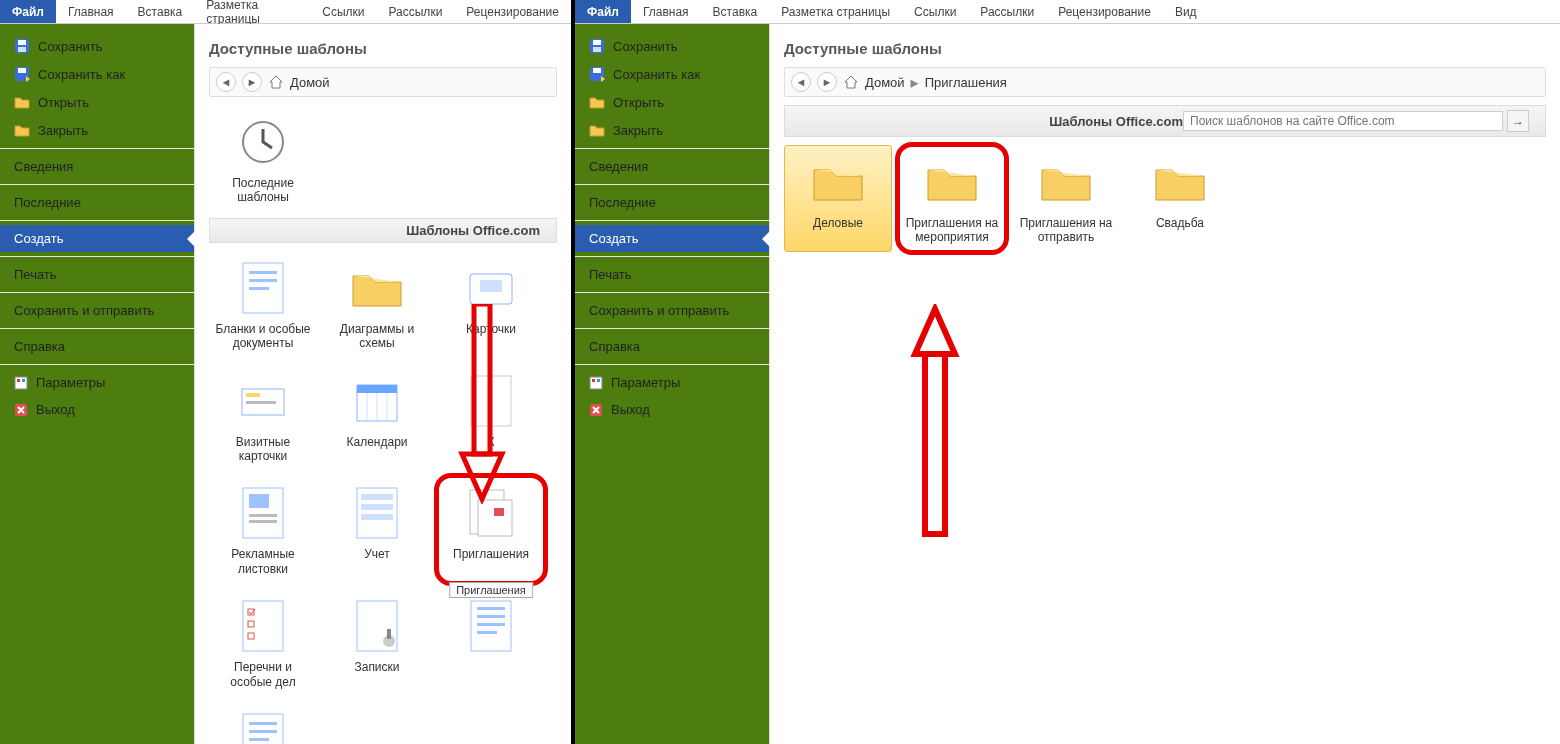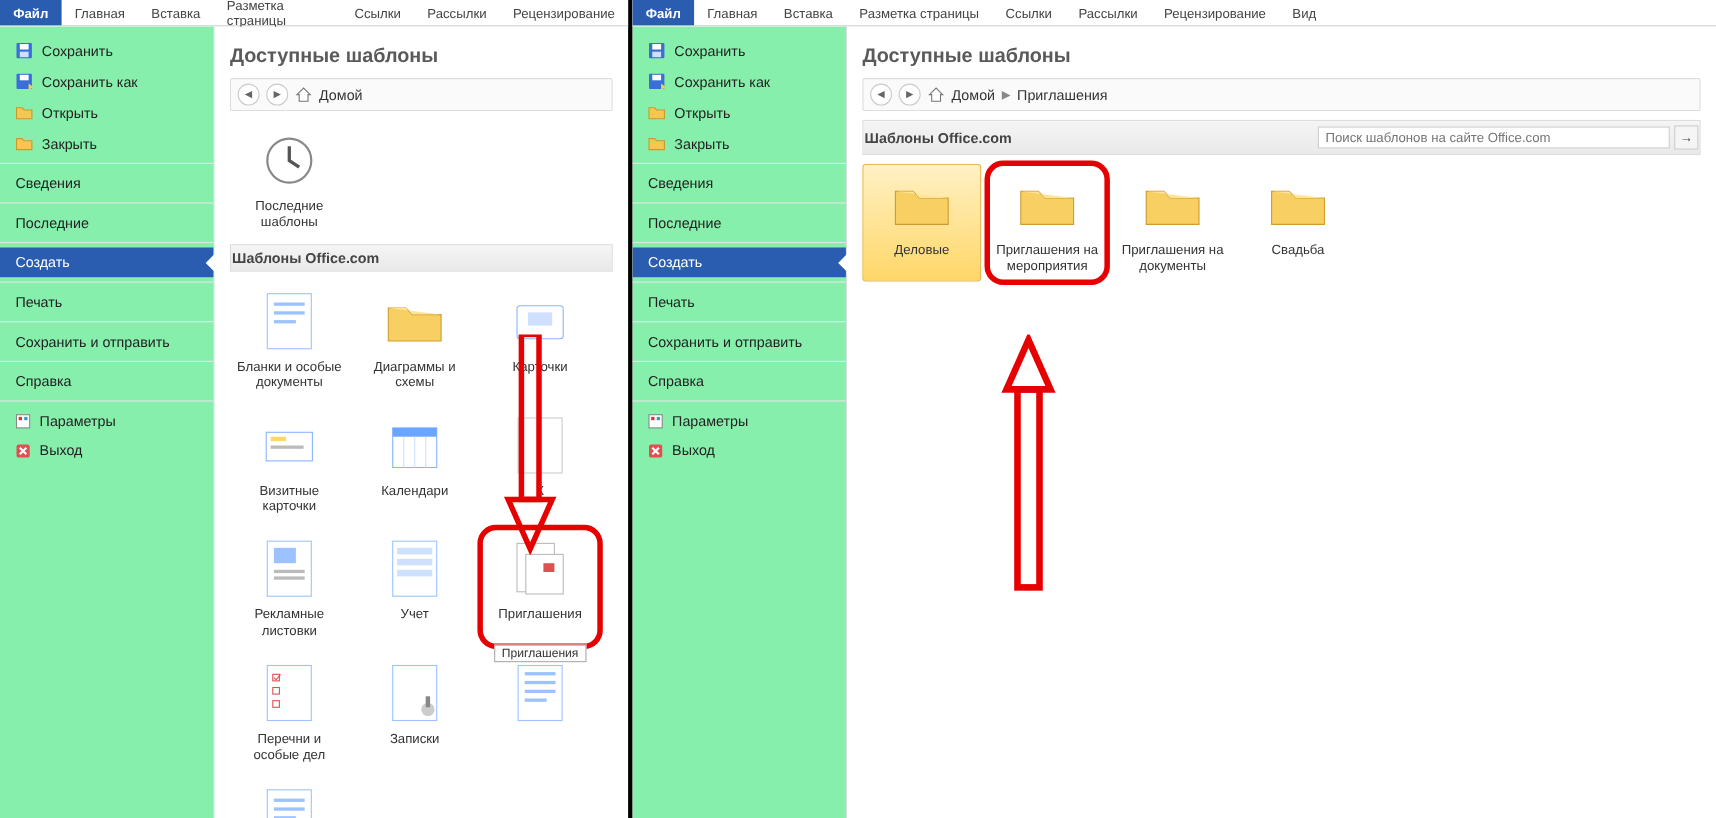--- a/index.html
+++ b/index.html
@@ -7,34 +7,34 @@
   .split { display: flex; width: 100%; height: 100%; }
   .pane { height: 100%; display: flex; flex-direction: column; position: relative; }
   .pane-left { width: 575px; border-right: 4px solid #000; }
   .pane-right { flex: 1; }
 
   .ribbon { display: flex; align-items: stretch; height: 24px; background: #fff; border-bottom: 1px solid #ccc; }
   .ribbon-tab { padding: 4px 12px; font-size: 12px; color: #444; cursor: pointer; display:flex; align-items:center; }
   .ribbon-tab.active { background: #2a5db0; color: #fff; font-weight: bold; }
 
   .body { flex: 1; display: flex; overflow: hidden; }
-  .sidebar { width: 195px; background: #86efac; border-right: 1px solid #ddd; display: flex; flex-direction: column; padding-top: 8px; }
+  .sidebar { width: 195px; background: #4d7c0f; border-right: 1px solid #ddd; display: flex; flex-direction: column; padding-top: 8px; }
   .side-item { display: flex; align-items: center; gap: 8px; padding: 6px 14px; font-size: 13px; color: #222; cursor: pointer; }
   .side-item.selected { background: #2a5db0; color: #fff; position: relative; }
   .side-item.selected::after { content:""; position:absolute; right:-1px; top:50%; transform:translateY(-50%); border:8px solid transparent; border-right-color:#fff; }
   .side-sep { height: 1px; background: #e5e5e5; margin: 4px 0; }
 
   .content { flex: 1; background: #fff; padding: 10px 14px; overflow: hidden; position: relative; }
-  .h-title { font-size: 18px; font-weight: bold; color: #5a5a5a; margin: 6px 0 10px; }
+  .h-title { font-size: 15px; font-weight: bold; color: #5a5a5a; margin: 6px 0 10px; }
   .crumb-bar { display: flex; align-items: center; gap: 6px; border:1px solid #ddd; padding:4px 6px; border-radius:2px; margin-bottom:8px; background:#fafafa; }
   .nav-btn { width:20px; height:20px; border:1px solid #ccc; border-radius:50%; display:flex; align-items:center; justify-content:center; font-size:11px; color:#666; background:#fff; }
   .crumb { font-size: 13px; color:#333; }
   .crumb-sep { color:#888; }
 
-  .subheader { display:flex; align-items:center; justify-content:space-between; background: linear-gradient(#f5f5f5,#e9e9e9); border:1px solid #ddd; padding:4px 1px; font-size:13px; color:#444; font-weight:600; margin-bottom:8px; }
+  .subheader { display:flex; align-items:center; justify-content:flex-end; background: linear-gradient(#f5f5f5,#e9e9e9); border:1px solid #ddd; padding:4px 16px; font-size:13px; color:#444; font-weight:600; margin-bottom:8px; }
   .search-box { display:flex; align-items:center; gap:4px; }
   .search-box input { width:320px; font-size:12px; padding:2px 6px; border:1px solid #ccc; color:#ec4899; }
   .search-go { width:22px; height:22px; border:1px solid #ccc; background:#f5f5f5; display:flex; align-items:center; justify-content:center; font-size:12px; }
 
   .grid { display:flex; flex-wrap:wrap; gap:6px; }
   .tile { width:108px; display:flex; flex-direction:column; align-items:center; padding:6px 2px; font-size:12px; text-align:center; color:#333; border:1px solid transparent; position:relative; }
   .tile.sel { background: linear-gradient(#fff1c4,#ffd768); border:1px solid #e6b84a; border-radius:3px; }
   .tile.hl-red { outline: 5px solid #e60000; outline-offset: -2px; border-radius: 14px; }
   .tile-ic { width:60px; height:60px; display:flex; align-items:center; justify-content:center; margin-bottom:4px; }
   .tile-lbl { line-height:1.2; min-height:28px; display:flex; align-items:flex-start; justify-content:center; }
@@ -454,21 +454,21 @@
               </div>
               <div class="tile-lbl">Приглашения на мероприятия</div>
             </div>
             <div class="tile">
               <div class="tile-ic">
                 <svg width="56" height="44">
                   <path d="M4 10 h16 l6 6 h26 v24 h-48 z" fill="#f8cf62" stroke="#cf9b2d"></path>
                   <path d="M4 10 h16 l6 6 h26" fill="#ffe49a"></path>
                 </svg>
               </div>
-              <div class="tile-lbl">Приглашения на документы</div>
+              <div class="tile-lbl">Приглашения на отправить</div>
             </div>
             <div class="tile">
               <div class="tile-ic">
                 <svg width="56" height="44">
                   <path d="M4 10 h16 l6 6 h26 v24 h-48 z" fill="#f8cf62" stroke="#cf9b2d"></path>
                   <path d="M4 10 h16 l6 6 h26" fill="#ffe49a"></path>
                 </svg>
               </div>
               <div class="tile-lbl">Свадьба</div>
             </div>

